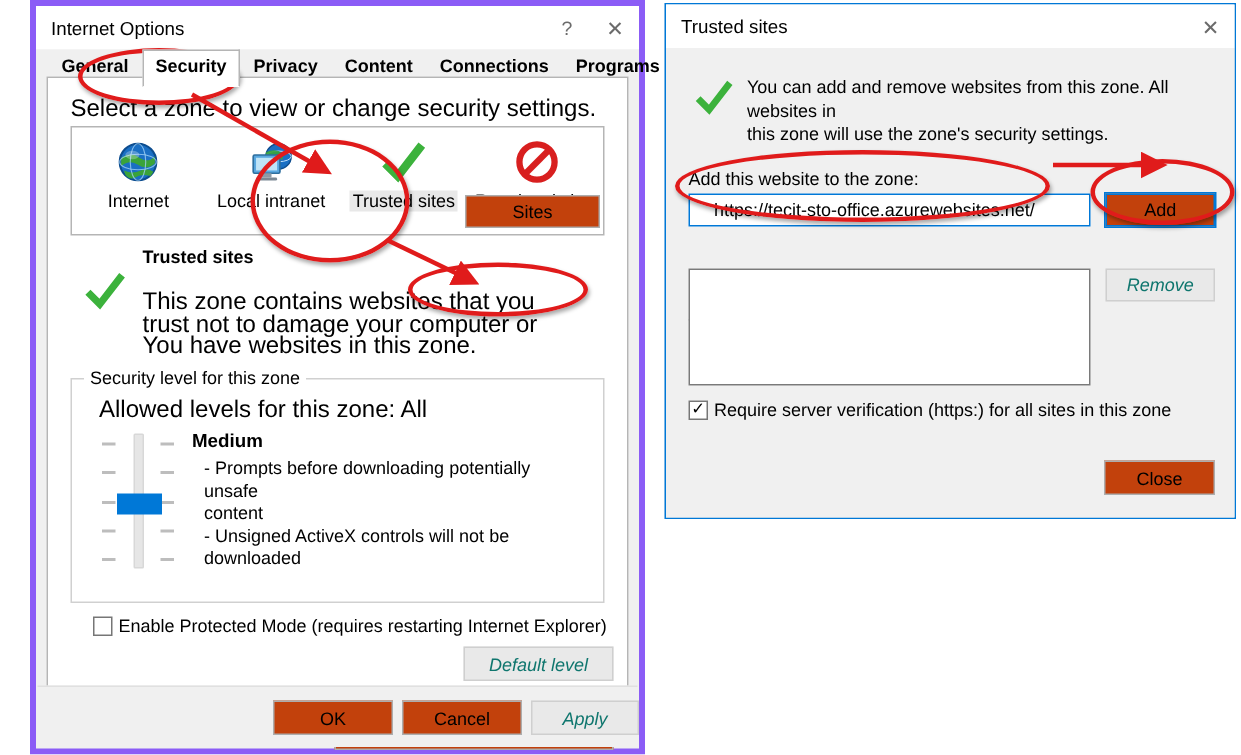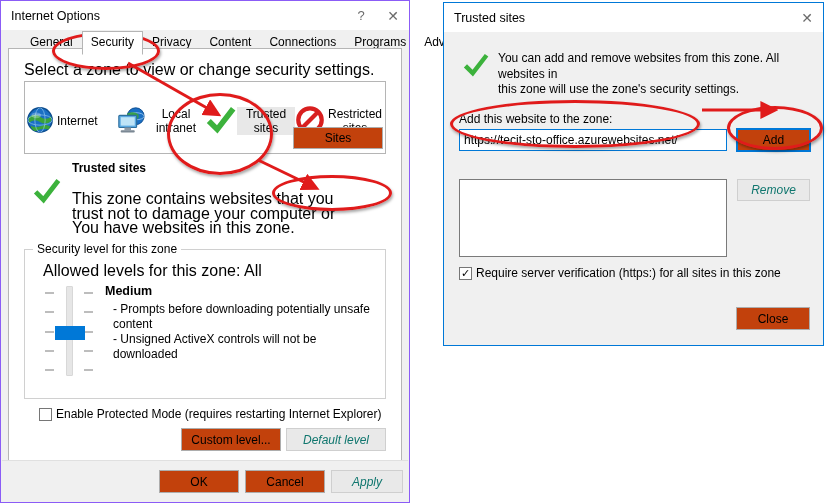--- a/index.html
+++ b/index.html
@@ -7,21 +7,21 @@
     margin: 0; padding: 0;
     width: 827px; height: 503px;
     background: #ffffff;
     font-family: "Liberation Sans", sans-serif;
     overflow: hidden;
   }
   #root { position: relative; width: 827px; height: 503px; background:#fff; }
 
   
   .dialog { position: absolute; background: #f0f0f0; }
-  .dialog.inactive { border: 1px solid #8b5cf6; }
+  .dialog.inactive { border: 4px solid #8b5cf6; margin-left: 20px; }
   .dialog.active { border: 1px solid #0078d7; }
   .titlebar {
     height: 29px; background: #ffffff;
     display: flex; align-items: center;
     padding-left: 10px;
     font-size: 12.5px; color: #000;
   }
   .titlebar .title { flex: 1; }
   .titlebar .tbtn {
     width: 32px; height: 28px;
@@ -29,23 +29,23 @@
     font-size: 13px; color: #6b6b6b;
   }
   .titlebar .tbtn.close { font-size: 14px; }
 
   
   #ie-opts { left: 0px; top: 0px; width: 410px; height: 503px; }
   .tabstrip {
     position: relative;
     height: 24px;
     display: flex;
-    align-items: flex-end;
-    padding-left: 20px;
+    padding-left: 8px;
     background: #f0f0f0;
+    font-weight: bold;
   }
   .tab {
     font-size: 12px;
     color: #000;
     padding: 3px 8px 4px 8px;
     border: 1px solid transparent;
     border-bottom: none;
     background: transparent;
     line-height: 15px;
     white-space: nowrap;
@@ -70,21 +70,21 @@
   }
   .zonebox {
     position: absolute; left: 15px; top: 32px; right: 15px;
     height: 73px;
     border: 1px solid #b5b5b5;
     background: #fff;
     display: flex;
   }
   .zone {
     width: 25%;
-    display: flex; flex-direction: row;
+    display: flex; flex-direction: column;
     align-items: center;
     padding-top: 5px;
   }
   .zone .zicon { height: 36px; display:flex; align-items:center; justify-content:center; }
   .zone .zlabel {
     font-size: 12px; color:#000; text-align:center;
     line-height: 14px; margin-top: 1px; padding: 0 2px;
   }
   .zone.selected .zlabel { background:#e8e8e8; }
 
@@ -181,21 +181,21 @@
   .ts-info-icon { position:absolute; left: 18px; top: 20px; }
   .ts-info-text {
     position:absolute; left: 54px; top: 19px; right: 16px;
     font-size: 12px; color:#000; line-height: 15.5px;
   }
   .ts-addlabel { position:absolute; left: 15px; top: 80px; font-size: 12px; color:#000; }
   .ts-input {
     position:absolute; left: 15px; top: 97px; width: 268px; height: 22px;
     background:#fff; border: 1px solid #0078d7;
     font-size: 12px; color:#000;
-    display:flex; align-items:center; padding-left: 4px;
+    display:flex; align-items:center; padding-left: 16px;
     overflow:hidden; white-space:nowrap;
   }
   #add-btn { position:absolute; left: 293px; top: 97px; width: 73px; height: 22px; }
   .ts-weblabel { position:absolute; left: 15px; top: 130px; font-size: 12px; color:#000;margin-top:48px; }
   .ts-list {
     position:absolute; left: 15px; top: 147px; width: 268px; height: 78px;
     background:#fff; border: 1px solid #7a7a7a;
   }
   #remove-btn { position:absolute; left: 293px; top: 147px; width: 73px; height: 22px; }
   .ts-chk {
@@ -332,21 +332,20 @@
           <div>content</div>
           <div>- Unsigned ActiveX controls will not be downloaded</div>
         </div>
       </div>
 
       <div class="chk-row">
         <span class="checkbox"></span>
         <span>Enable Protected Mode (requires restarting Internet Explorer)</span>
       </div>
 
-      <div class="btn" id="custom-level">Custom level...</div>
       <div class="btn disabled" id="default-level">Default level</div>
       <div class="btn" id="reset-zones">Reset all zones to default level</div>
     </div>
 
     <div class="footer-bar">
       <div class="btn" id="ok-btn">OK</div>
       <div class="btn" id="cancel-btn">Cancel</div>
       <div class="btn disabled" id="apply-btn">Apply</div>
     </div>
   </div>

